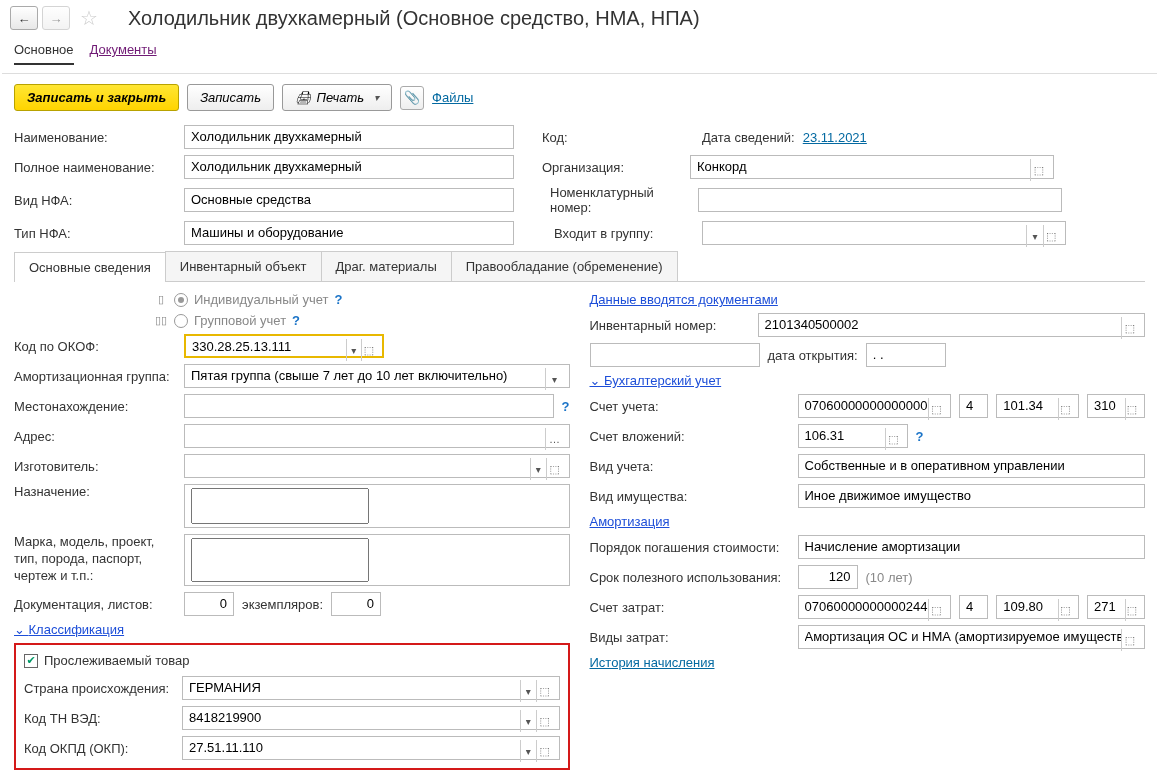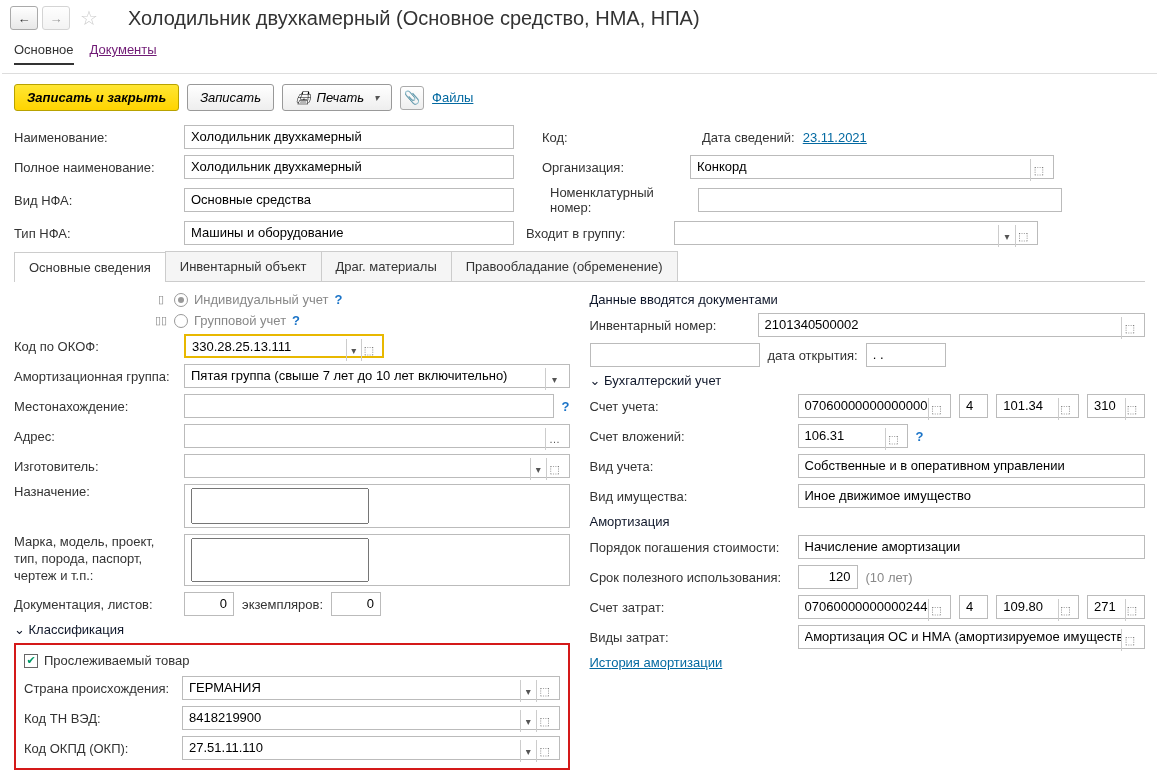--- a/index.html
+++ b/index.html
@@ -31,21 +31,21 @@
 .hl { border: 2px solid #e8b800; outline: none; }
 .section-tabs { display: flex; border-bottom: 1px solid #ccc; margin-top: 4px; }
 .section-tab { padding: 7px 14px; border: 1px solid #ccc; border-bottom: none; background: #f5f5f5; cursor: pointer; margin-right: -1px; }
 .section-tab.active { background: #fff; position: relative; top: 1px; }
 .two-col { display: flex; gap: 20px; padding-top: 10px; }
 .col { flex: 1; min-width: 0; }
 .radio-row { display: flex; align-items: center; gap: 6px; margin-bottom: 6px; margin-left: 140px; }
 .radio { width: 14px; height: 14px; border-radius: 50%; border: 1px solid #999; }
 .radio.sel::after { content:""; display:block; width:6px; height:6px; border-radius:50%; background:#999; margin:3px; }
 .help { color: #1a73c7; cursor: pointer; font-weight: bold; }
-.grn-hdr { color: #0f172a; font-size: 13px; margin-bottom: 6px; }
+.grn-hdr { color: #1d4ed8; font-size: 13px; margin-bottom: 6px; text-decoration: underline; }
 .grn-hdr.collapse::before { content: "⌄ "; }
 .red-box { border: 2px solid #d41919; padding: 8px; margin-top: 4px; }
 .chk { display:flex; align-items:center; gap:6px; }
 .chk-box { width: 14px; height:14px; border: 1px solid #666; display:flex; align-items:center; justify-content:center; color:#009966; font-size:11px; }
 .small-icon { width:14px; height:14px; display:inline-flex; align-items:center; justify-content:center; font-size:11px; color:#888; }
 .num-right { text-align: right; }
 .muted { color: #888; }
 input.plain { border:none; outline:none; width:100%; background:transparent; font-size:13px; }
 </style>
 </head>
@@ -98,21 +98,21 @@
   <div class="row">
     <span class="label">Вид НФА:</span>
     <div class="input" style="width:330px"><input class="plain" value="Основные средства" style=""></div>
     <span class="label-r" style="margin-left:28px;width:140px">Номенклатурный номер:</span>
     <div class="input" style="width:364px"><input class="plain" style=""></div>
   </div>
 
   <div class="row">
     <span class="label">Тип НФА:</span>
     <div class="input" style="width:330px"><input class="plain" value="Машины и оборудование" style=""></div>
-    <span class="label-r" style="margin-left:4px;width:140px">Входит в группу:</span>
+    <span class="label-r" style="margin-left:32px;width:140px">Входит в группу:</span>
     <div class="input combo" style="width:364px">
       <input class="plain" style="">
       <div class="combo-btn">▾</div>
       <div class="popup-btn">⬚</div>
     </div>
   </div>
 
   <div class="section-tabs">
     <div class="section-tab active">Основные сведения</div>
     <div class="section-tab">Инвентарный объект</div>
@@ -298,17 +298,17 @@
           </div>
       </div>
       <div class="row">
         <span class="label-r2">Виды затрат:</span>
         <div class="input combo" style="flex:1">
             <input class="plain" value="Амортизация ОС и НМА (амортизируемое имущество)" style="">
             <div class="popup-btn">⬚</div>
           </div>
       </div>
       <div class="row">
-        <span class="link">История амортизации</span>
+        <span class="link">История начисления</span>
       </div>
     </div>
   </div>
 </div>
 
 </body></html>

